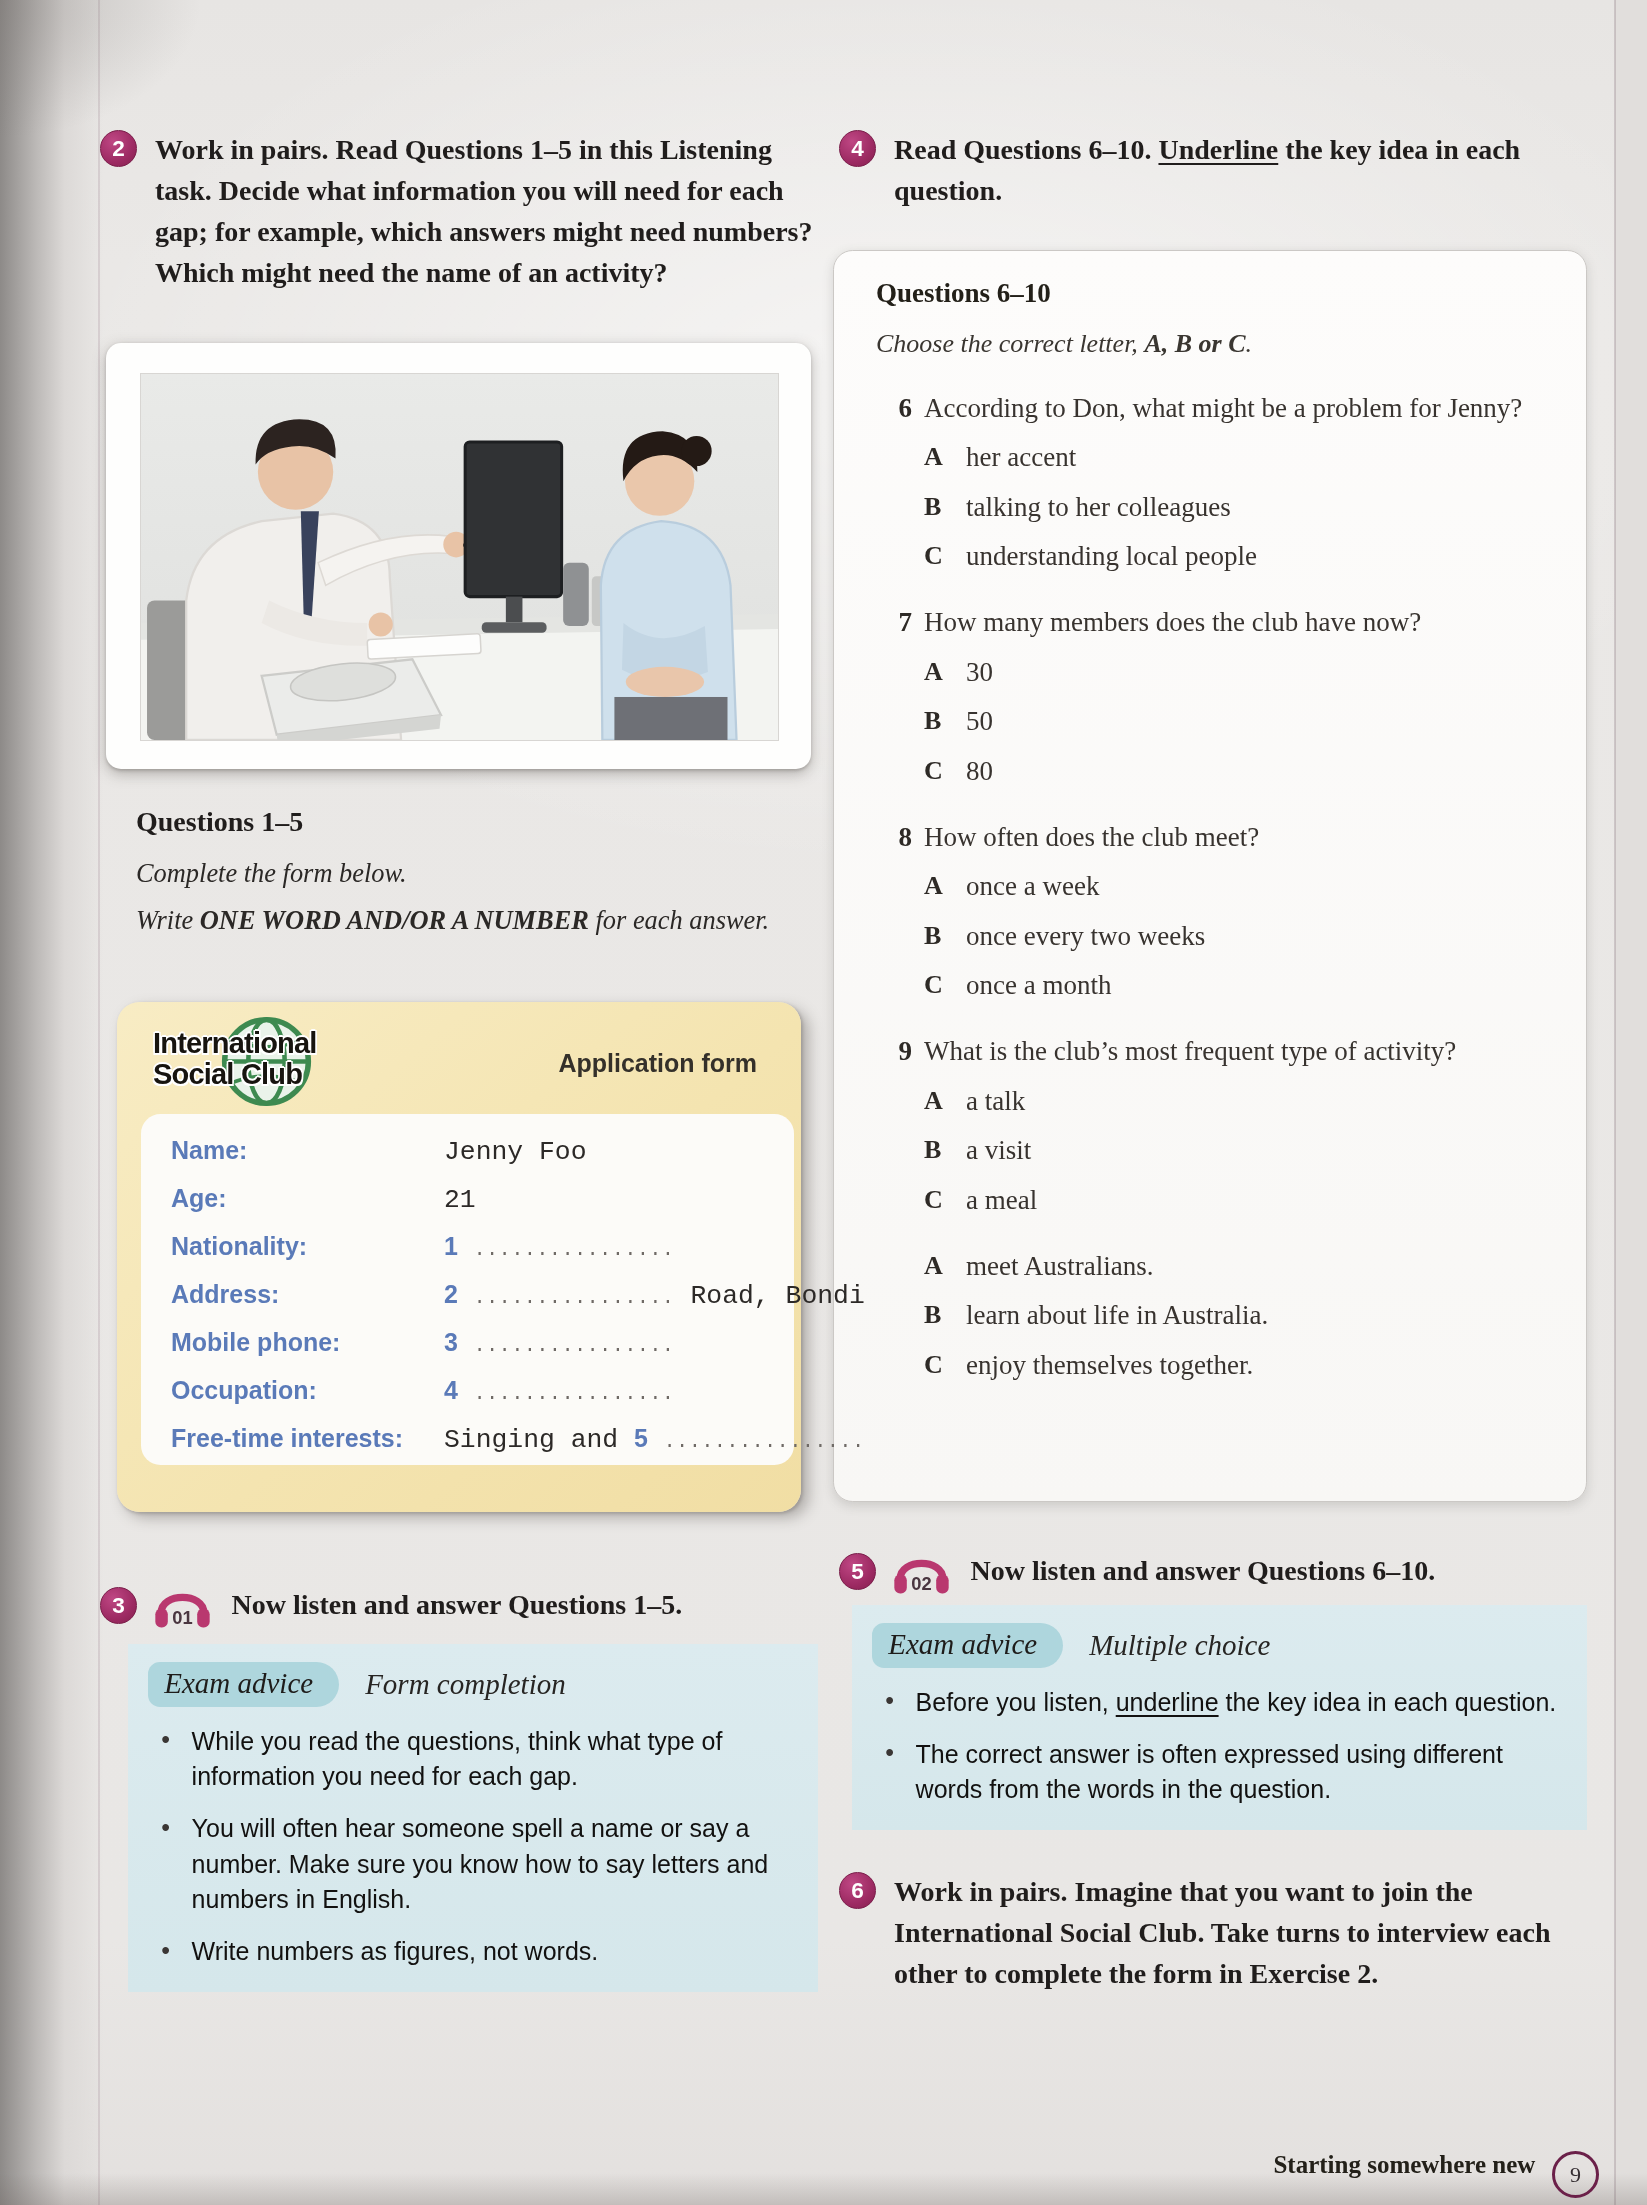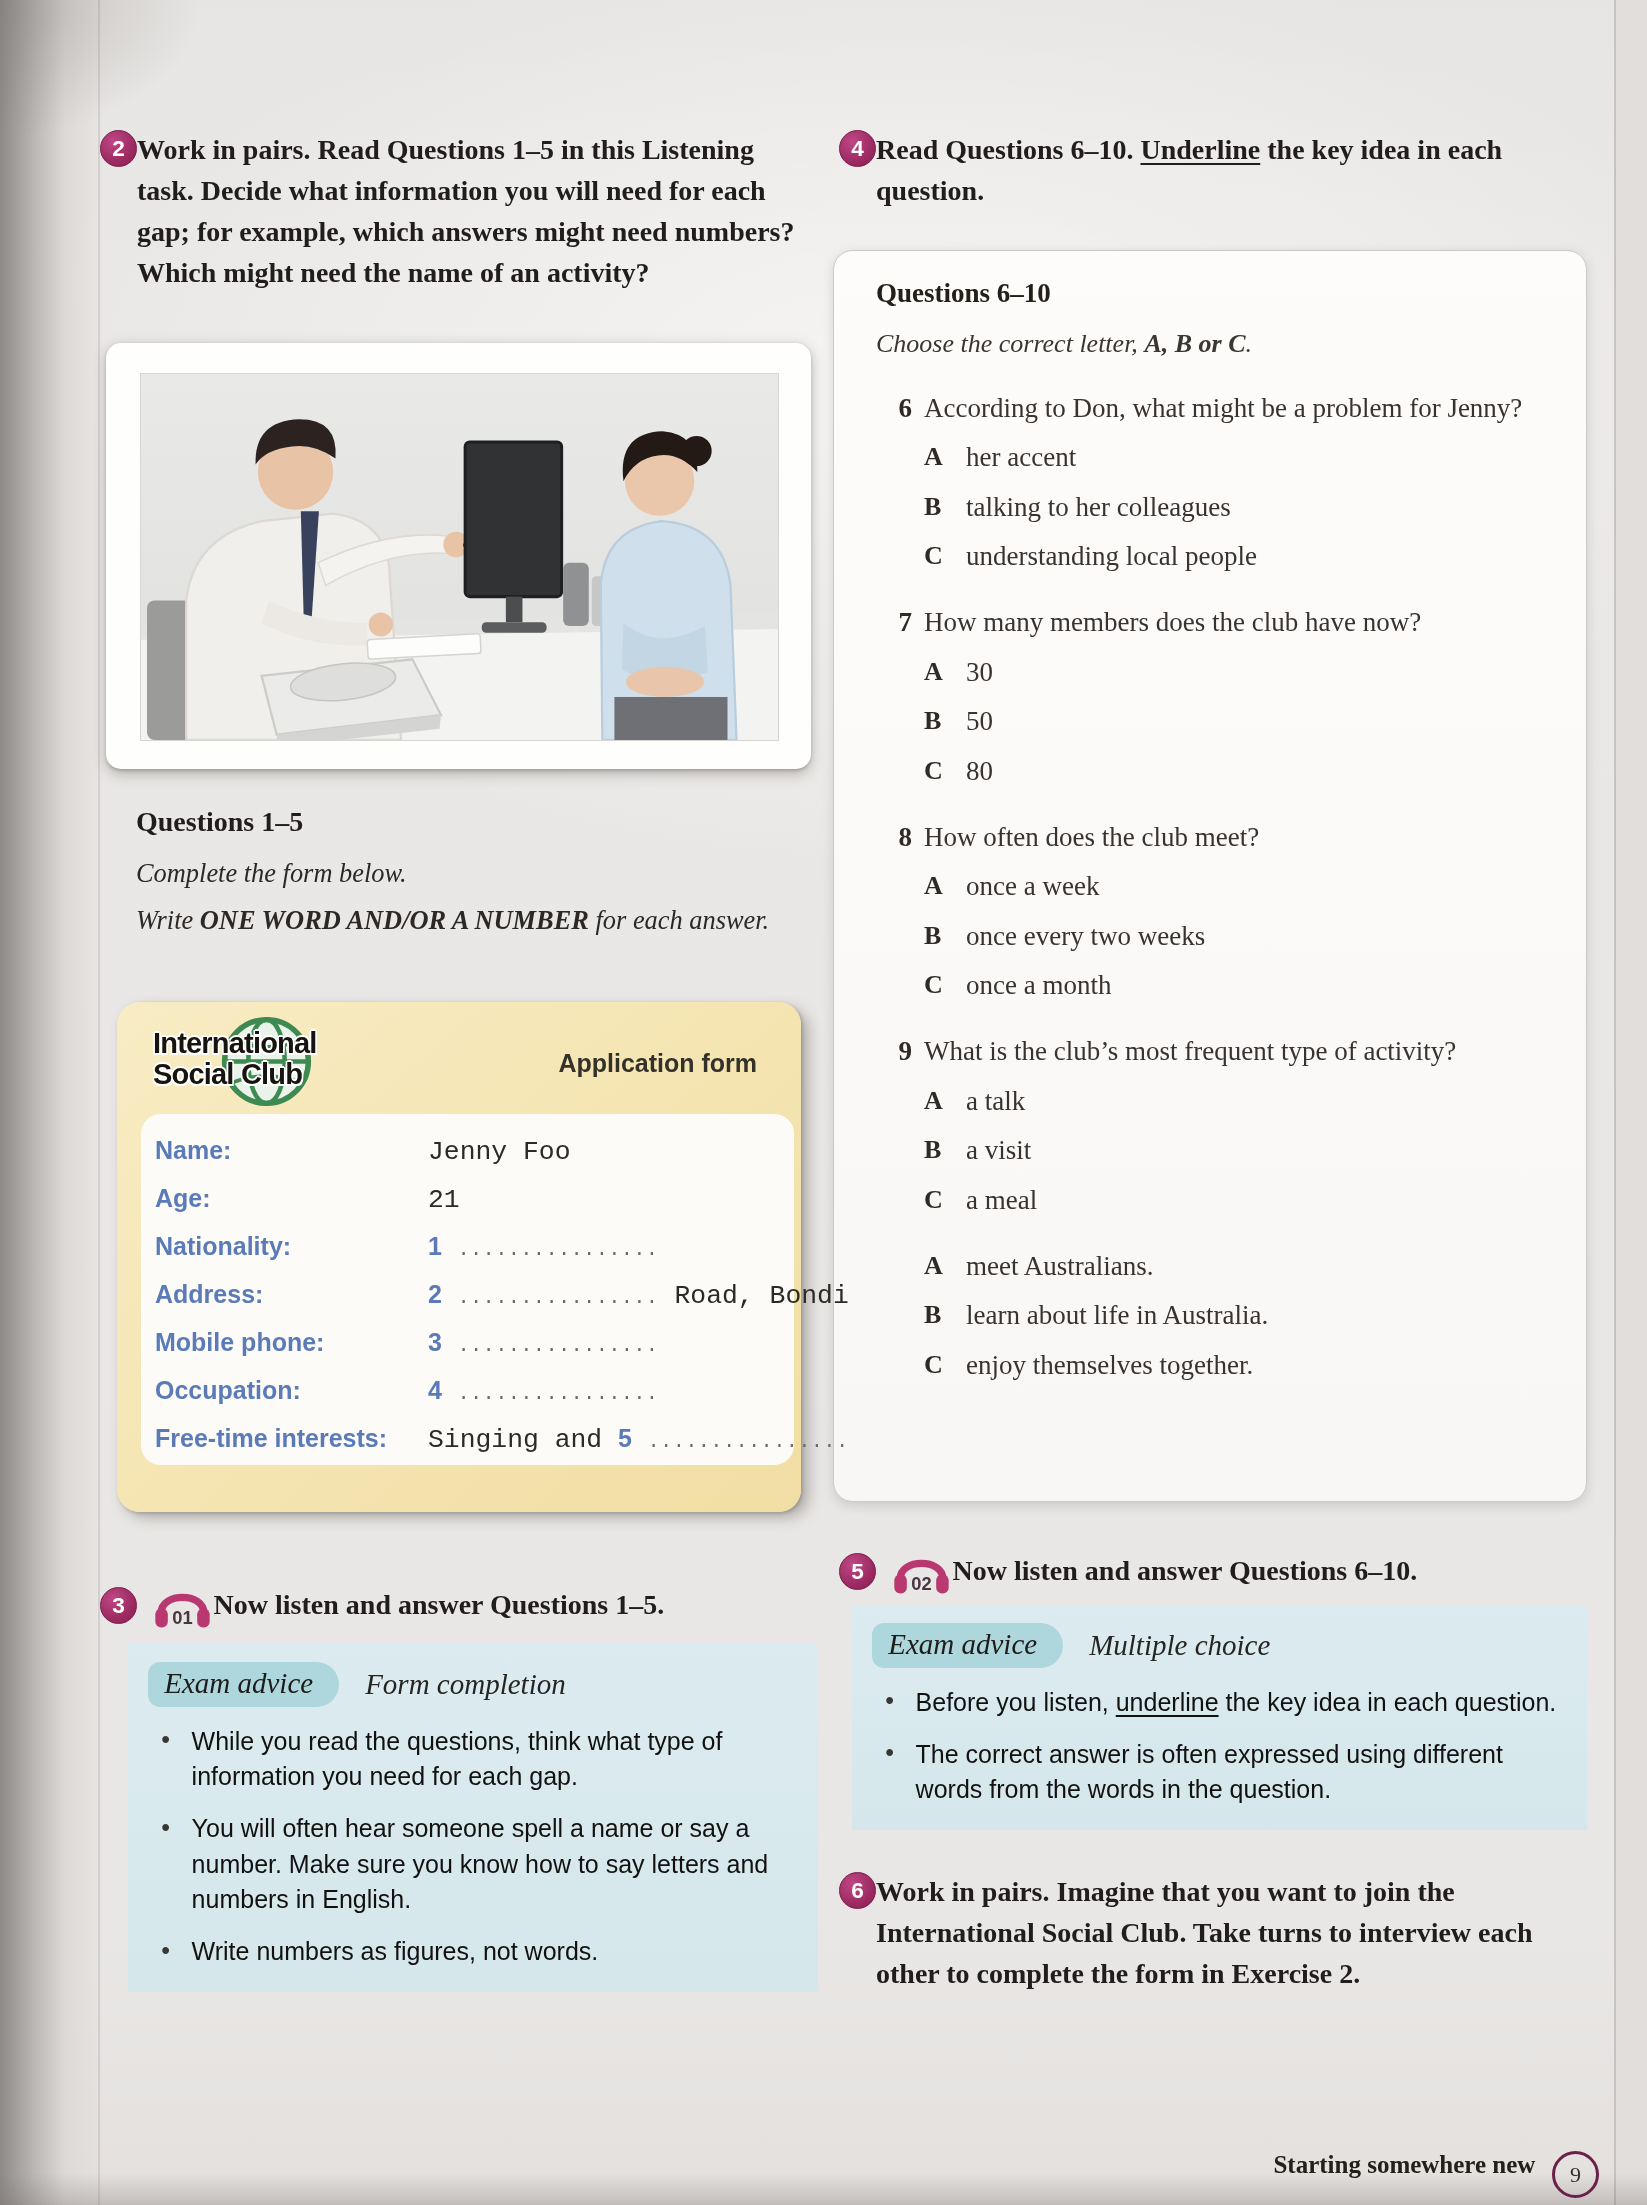--- a/index.html
+++ b/index.html
@@ -22,21 +22,21 @@
   
   .bserif{font-family:"Liberation Serif",serif;font-weight:bold;font-size:28px;line-height:1.46;color:#201d1c;}
   .iserif{font-family:"Liberation Serif",serif;font-style:italic;font-size:26.4px;line-height:1.42;color:#2b2826;}
   .qserif{font-family:"Liberation Serif",serif;font-size:27px;line-height:1.22;color:#38332f;}
 
   .badge{width:35px;height:35px;border-radius:50%;flex:0 0 auto;
          background:radial-gradient(circle at 35% 30%, #bf4784, #9c2a62 62%, #85204e);
          border:1.5px solid #7a1c49;color:#fff;display:flex;align-items:center;justify-content:center;
          font-family:"Liberation Sans",sans-serif;font-weight:bold;font-size:22.6px;}
   .exrow{position:absolute;display:flex;align-items:flex-start;}
-  .extext{font-family:Liberation Serif, serif;}
+  .extext{margin-left:18px;font-family:Liberation Serif, serif;}
 
   .phones{width:63px;height:47px;margin-left:13.6px;flex:0 0 auto;}
 
   
   .photo-card{position:absolute;left:106px;top:343px;width:705px;height:426px;background:#fefefd;
         border-radius:15px;box-shadow:0 4.5px 13.6px rgba(80,75,70,.35), 0 1.5px 3px rgba(80,75,70,.25);
         padding:30px 34px;box-sizing:border-box;}
   .photo-card svg{width:100%;height:100%;display:block;border:0.8px solid #d8d6d3;}
 
   
@@ -44,21 +44,21 @@
         background:linear-gradient(140deg,#f8ecc4 0%,#f4e4b0 55%,#f1dea4 100%);
         box-shadow:7.5px 6px 13.6px rgba(90,85,78,.38), 1.5px 1.5px 3px rgba(90,85,78,.25);padding-left:20px;}
   .form-inner{position:absolute;left:24px;top:112px;right:7.5px;bottom:47px;background:#fcfbf8;border-radius:19.6px;}
   .form-logo{position:absolute;left:36px;top:26px;font-family:"Liberation Sans",sans-serif;font-weight:bold;
         font-size:29px;line-height:31px;color:#17140f;letter-spacing:-0.8px;z-index:2;
         text-shadow:-1.5px -1.5px 0 #fff,1.5px -1.5px 0 #fff,-1.5px 1.5px 0 #fff,1.5px 1.5px 0 #fff,0 2.3px 0 #fff,0 -2.3px 0 #fff;}
   .globe{position:absolute;left:104px;top:13.6px;width:91px;height:91px;z-index:1;}
   .form-title{position:absolute;right:44px;top:47px;font-family:"Liberation Sans",sans-serif;
         font-weight:bold;font-size:25px;color:#34302a;z-index:2;}
   .form-rows{position:absolute;left:38px;top:134px;right:22.6px;z-index:2;}
-  .frow{display:flex;align-items:baseline;height:48px;}
+  .frow{display:flex;align-items:baseline;height:48px;margin-left:16px;}
   .flabel{width:273px;flex:0 0 auto;font-family:"Liberation Sans",sans-serif;font-weight:bold;
         font-size:25px;color:#5a7ab8;}
   .fval{font-family:"Liberation Mono",monospace;font-size:26.4px;color:#2c2927;white-space:nowrap;}
   .fnum{font-family:"Liberation Sans",sans-serif;font-weight:bold;font-size:25px;color:#5a7ab8;}
   .fdots{font-size:19.6px;color:#6f6a66;letter-spacing:0.8px;}
 
   
   .exam-box{position:absolute;background:linear-gradient(180deg,#dcebef 0%,#d5e7eb 100%);
         padding:18px 21px 22.6px 19.6px;box-sizing:border-box;}
   .exam-head{display:flex;align-items:center;}

